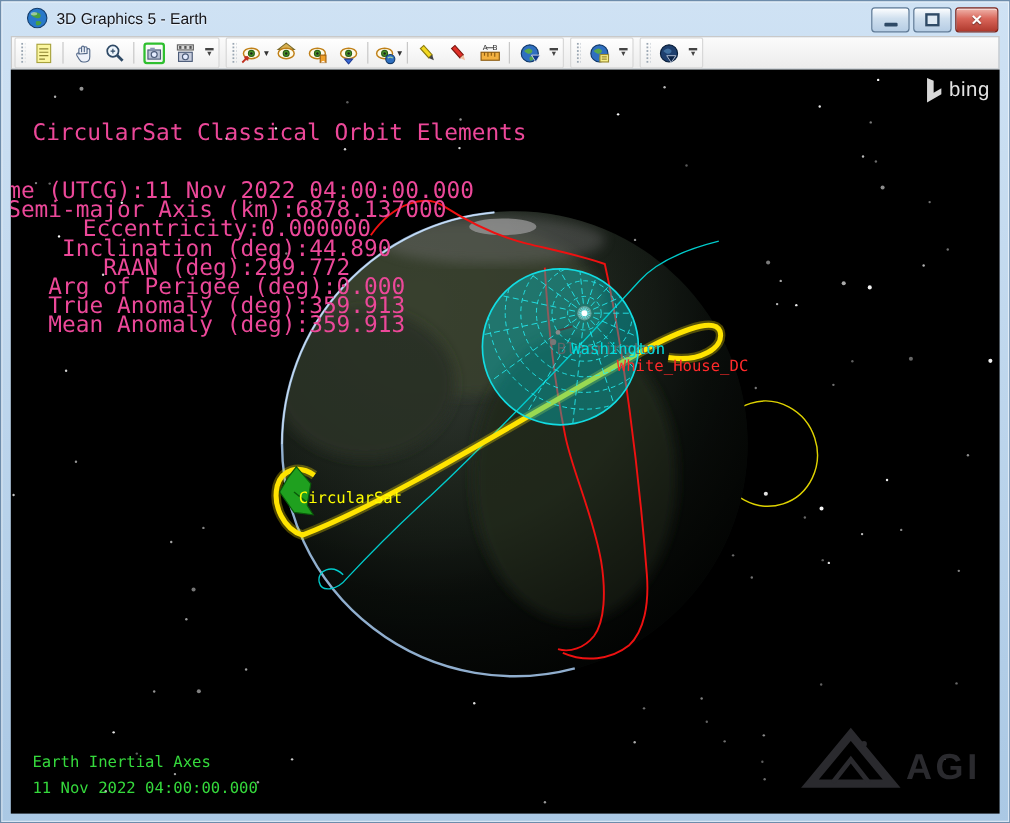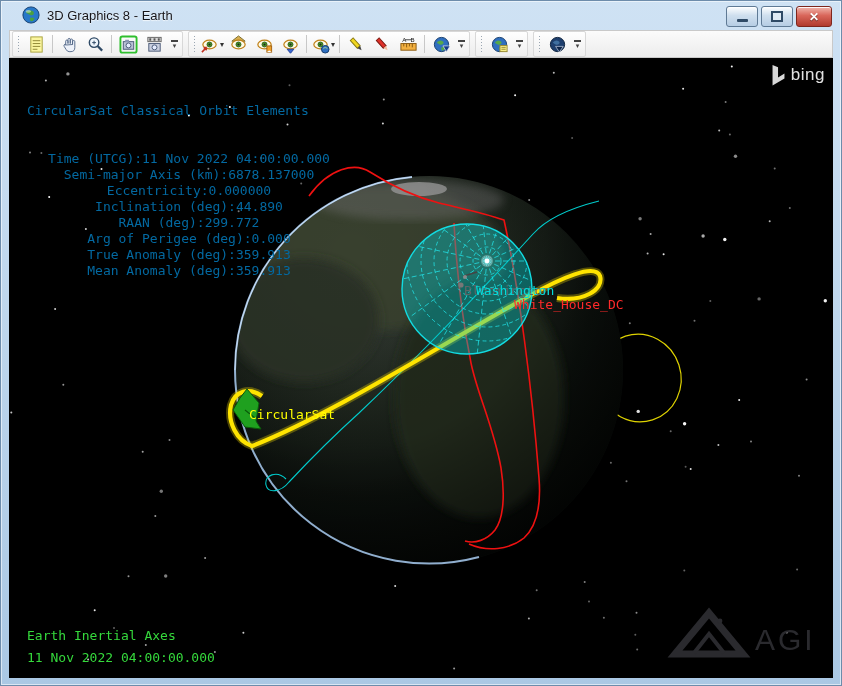--- a/index.html
+++ b/index.html
@@ -28,42 +28,42 @@
   .sep{width:1px;height:18px;background:#c8c8c8;margin:0 3px;}
   .caret{font-size:8px;color:#333;margin-left:1px;}
   .ovf{display:flex;flex-direction:column;align-items:center;justify-content:center;width:11px;height:20px;margin-left:2px;color:#444;}
   .ovf i{display:block;width:7px;height:0;border-top:2px solid #444;margin-bottom:1px;}
   .ovf span{font-size:7px;line-height:5px;}
   
   .view{position:absolute;left:9px;top:58px;width:824px;height:620px;background:#000;overflow:hidden;}
   .scene{position:absolute;left:0;top:0;}
   
   .orbit-overlay{position:absolute;left:18px;top:13px;width:324px;font-family:"DejaVu Sans Mono",monospace;
-                 font-size:13px;line-height:16px;color:#0369a1;white-space:pre;}
+                 font-size:19px;line-height:16px;color:#ec4899;white-space:pre;}
   .orow{display:flex;justify-content:center;}
   .status-overlay{position:absolute;left:18px;bottom:9px;font-family:"DejaVu Sans Mono",monospace;font-size:13px;
                   line-height:22px;color:#35d93c;}
   .status-line2{display:flex;gap:26px;}
   .bing{position:absolute;right:8px;top:6px;display:flex;align-items:center;gap:5px;color:#e2e2e2;}
   .bing .btxt{font-size:17px;letter-spacing:.5px;color:#e2e2e2;}
-  .agi{position:absolute;right:16px;bottom:14px;}
+  .agi{position:absolute;right:16px;bottom:14px;font-weight:bold;}
 </style>
 </head>
 <body>
 
 <div class="window">
 
   <div class="titlebar">
     <svg class="title-icon" viewBox="0 0 20 20">
       <circle cx="10" cy="10" r="9" fill="#2878c8" stroke="#123a6a"></circle>
       <path d="M4,7 q3,-3 6,-2 q4,1 3,4 q-1,2 -4,1 q-3,-1 -5,-3 z" fill="#4aa040"></path>
       <path d="M9,13 q3,-1 5,1 q-1,3 -4,3 q-2,-1 -1,-4 z" fill="#4aa040"></path>
       <ellipse cx="7" cy="6" rx="3" ry="1.6" fill="rgba(255,255,255,.45)"></ellipse>
     </svg>
-    <span class="title-text">3D Graphics 8 - Earth</span>
+    <span class="title-text">3D Graphics 5 - Earth</span>
     <div class="winbtns">
       <div class="wbtn">
           <span class="mingl"></span>
         </div>
       <div class="wbtn">
           <span class="maxgl"></span>
         </div>
       <div class="wbtn close">✕</div>
     </div>
   </div>

